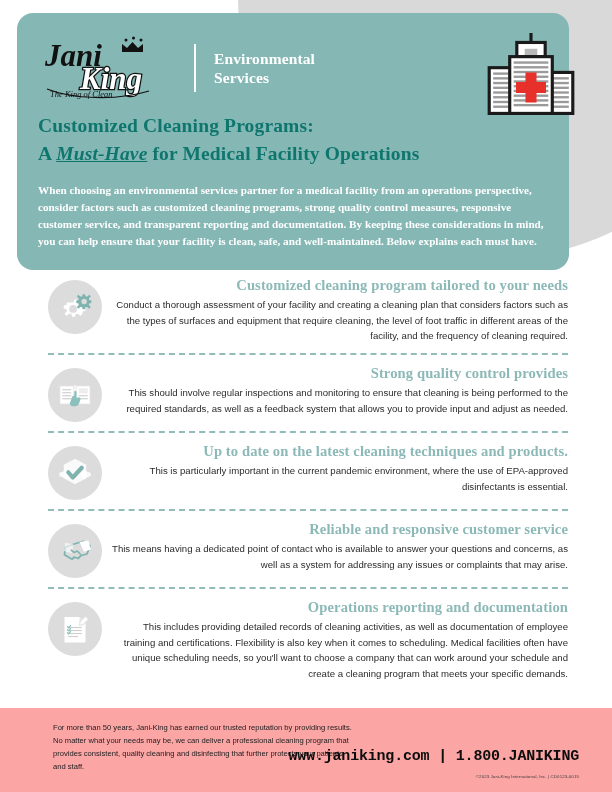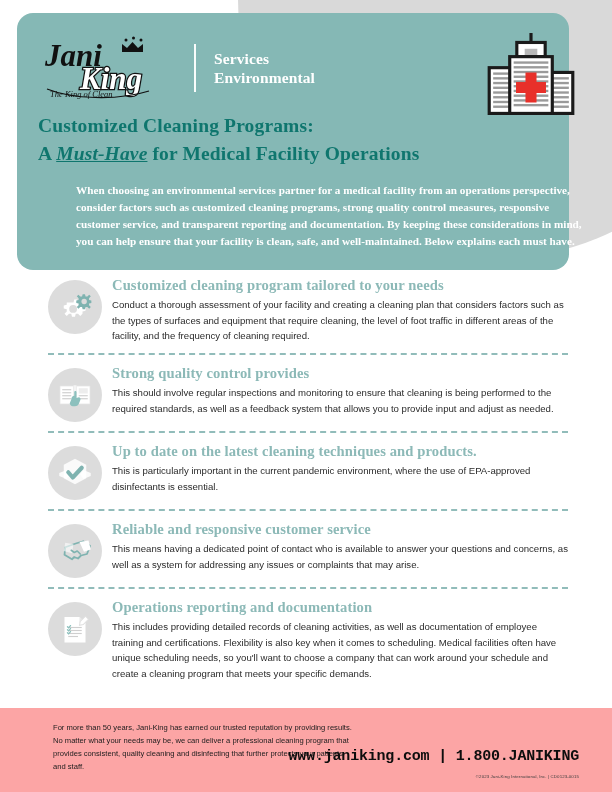--- a/index.html
+++ b/index.html
@@ -100,30 +100,30 @@
     position: absolute;
     left: 38px;
     top: 182px;
     width: 510px;
     color: #ffffff;
     font-family: "Liberation Serif", serif;
     font-size: 11.2px;
     font-weight: bold;
     line-height: 1.52;
     z-index: 3;
-    margin-left: 38px;
   }
 
   
   .features {
     position: absolute;
     left: 0;
     top: 276px;
     width: 612px;
     z-index: 2;
+    text-align: right;
   }
   .feature {
     position: relative;
     display: flex;
     align-items: flex-start;
     padding: 0 44px 0 48px;
   }
   .icon-circle {
     flex: 0 0 auto;
     width: 54px;
@@ -232,22 +232,22 @@
         <g>
           <text x="76" y="108" font-family="Liberation Serif, serif" font-size="62" font-weight="bold" font-style="italic" fill="#ffffff" stroke="#111111" stroke-width="5" paint-order="stroke">King</text>
         </g>
 
         <path d="M10 108 C 60 128, 150 132, 214 112" stroke="#111111" stroke-width="2.5" fill="none"></path>
         <text x="16" y="124" font-family="Liberation Serif, serif" font-size="17" font-style="italic" fill="#111111">The King of Clean</text>
       </svg>
     </div>
     <div class="logo-divider"></div>
     <div class="logo-sub">
+      <div>Environmental</div>
       <div>Services</div>
-      <div>Environmental</div>
     </div>
   </div>
 </div>
 
 <div class="hospital-icon">
   <svg viewBox="0 0 110 104" width="88" height="82" aria-hidden="true">
 
     <rect x="53" y="0" width="4" height="14" fill="#1a1a1a"></rect>
 
     <rect x="37" y="12" width="36" height="18" fill="#ffffff" stroke="#1a1a1a" stroke-width="4"></rect>

